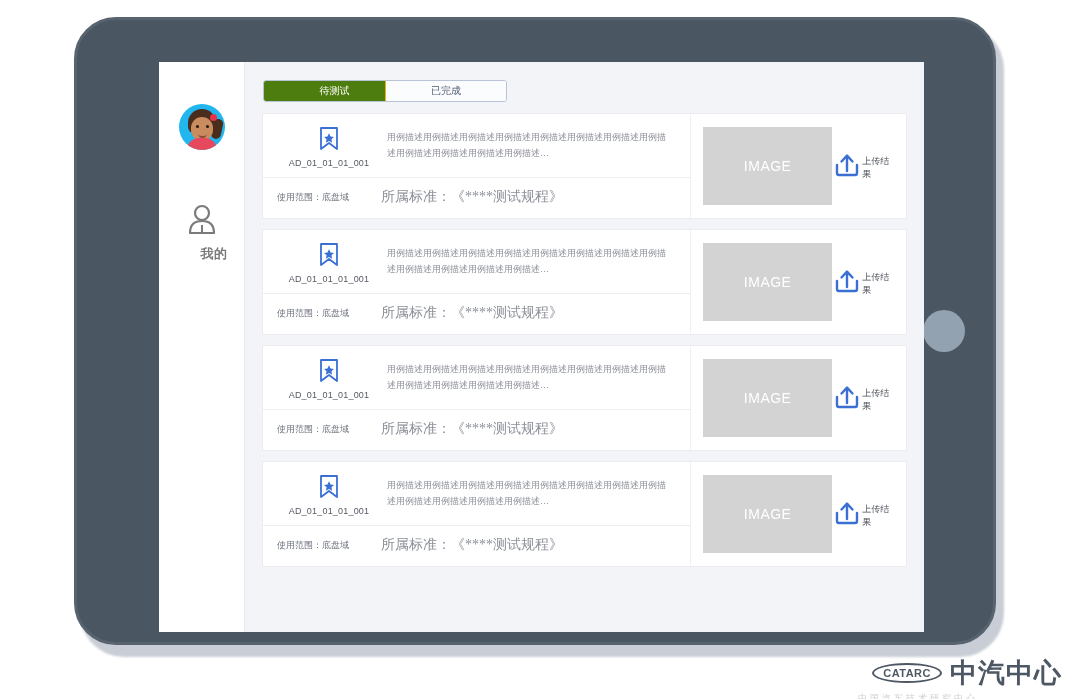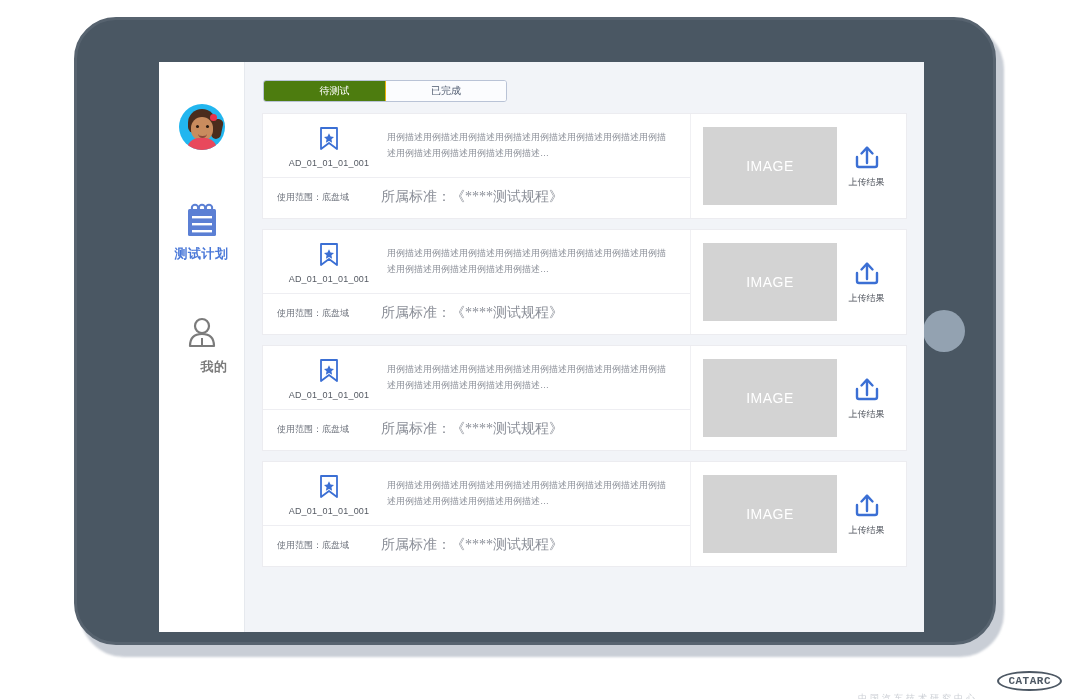--- a/index.html
+++ b/index.html
@@ -269,21 +269,21 @@
     display: flex;
     align-items: center;
     justify-content: center;
     color: #ffffff;
     font-size: 14px;
     letter-spacing: 0.5px;
   }
   .upload-block {
     flex: 1 1 auto;
     display: flex;
-    flex-direction: column;
+    flex-direction: row;
     align-items: center;
     justify-content: center;
     cursor: pointer;
   }
   .upload-icon { width: 30px; height: 28px; display: block; }
   .upload-label {
     margin-top: 4px;
     font-size: 9px;
     color: #4a4f58;
   }
@@ -299,21 +299,21 @@
     opacity: 0.92;
   }
   .wm-badge {
     border: 2px solid #3e4a57;
     border-radius: 50%;
     padding: 2px 9px;
     font-size: 11px;
     font-weight: bold;
     color: #3e4a57;
     letter-spacing: 0.5px;
-    font-family: Liberation Mono, monospace;
+    font-family: Liberation Sans, sans-serif;
   }
   .wm-text {
     font-size: 27px;
     font-weight: bold;
     color: #3e4a57;
     letter-spacing: 1px;
     white-space: nowrap;
   }
   .wm-sub {
     position: absolute;
@@ -341,34 +341,20 @@
         <div class="av-hair"></div>
         <div class="av-pony"></div>
         <div class="av-face"></div>
         <div class="av-eye l"></div>
         <div class="av-eye r"></div>
         <div class="av-mouth"></div>
         <div class="av-tie"></div>
         <div class="av-body"></div>
       </div>
 
-      <div class="nav-item active">
-        <span class="nav-icon">
-          <svg class="nav-icon" viewBox="0 0 34 36">
-            <rect x="3" y="7" width="28" height="27" rx="1.5" fill="#5b7fd4"></rect>
-            <circle cx="10" cy="6" r="3.2" fill="none" stroke="#5b7fd4" stroke-width="2"></circle>
-            <circle cx="17" cy="6" r="3.2" fill="none" stroke="#5b7fd4" stroke-width="2"></circle>
-            <circle cx="24" cy="6" r="3.2" fill="none" stroke="#5b7fd4" stroke-width="2"></circle>
-            <rect x="7" y="14" width="20" height="2.4" fill="#ffffff"></rect>
-            <rect x="7" y="21" width="20" height="2.4" fill="#ffffff"></rect>
-            <rect x="7" y="28" width="20" height="2.4" fill="#ffffff"></rect>
-          </svg>
-        </span>
-        <span class="nav-label">测试计划</span>
-      </div>
 
       <div class="nav-item inactive">
         <span class="nav-icon">
           <svg class="nav-icon" viewBox="0 0 34 36">
             <circle cx="17" cy="11" r="7" fill="none" stroke="#7b7b7b" stroke-width="2.2"></circle>
             <path d="M5 31 C5 22 10.5 19 17 19 C23.5 19 29 22 29 31 Z" fill="none" stroke="#7b7b7b" stroke-width="2.2" stroke-linejoin="round"></path>
             <rect x="16" y="23" width="2" height="7" fill="#7b7b7b"></rect>
           </svg>
         </span>
         <span class="nav-label">我的</span>
@@ -520,14 +506,15 @@
           </div>
         </div>
 
       </div>
     </div>
   </div>
 </div>
 
 <div class="watermark">
   <span class="wm-badge">CATARC</span>
+  <span class="wm-text">中汽中心</span>
   <span class="wm-sub">中国汽车技术研究中心</span>
 </div>
 
 </body></html>

